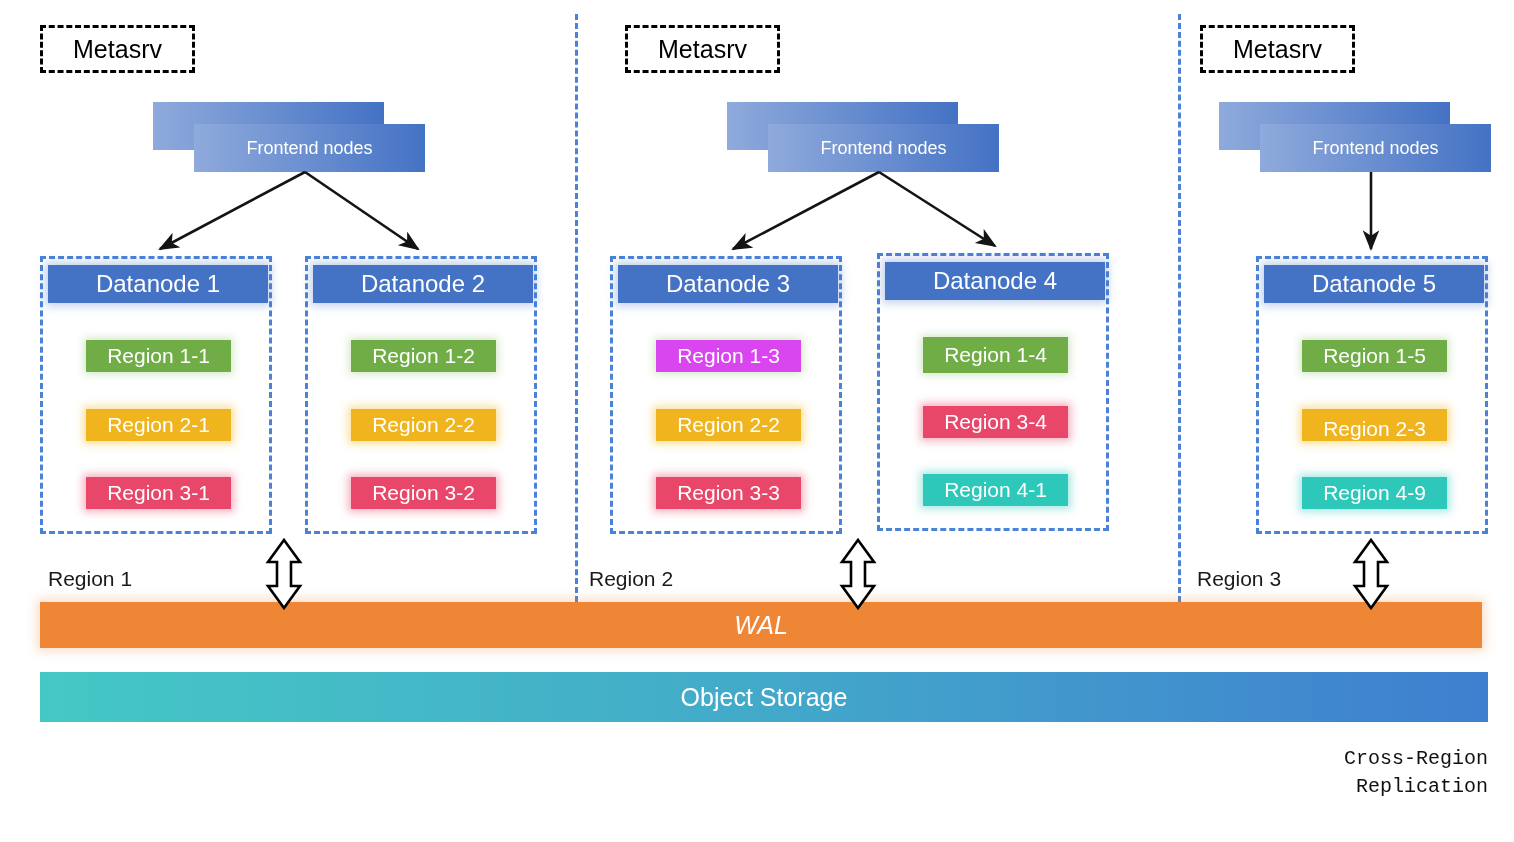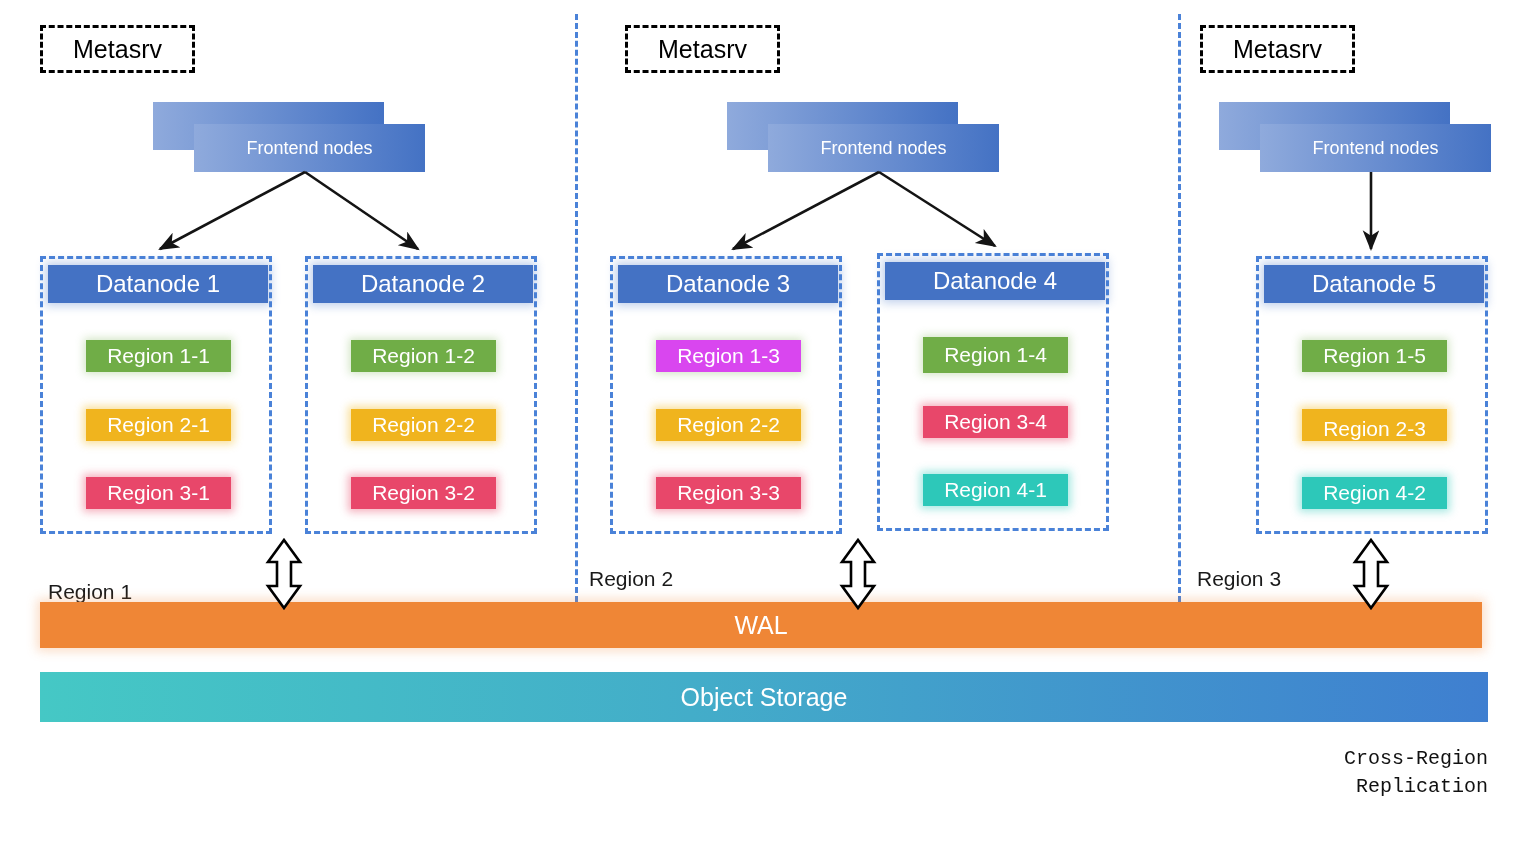--- a/index.html
+++ b/index.html
@@ -98,20 +98,21 @@
   
   .wal-bar {
     position: absolute;
     background: #ef8636;
     display: flex;
     align-items: center;
     justify-content: center;
     color: #ffffff;
     font-size: 25px;
     box-shadow: 0 0 10px 3px rgba(239,134,54,0.28);
+    font-style: italic;
   }
   .object-storage-bar {
     position: absolute;
     background: linear-gradient(90deg, #45c8c5 0%, #43adc9 45%, #3f7fd0 100%);
     display: flex;
     align-items: center;
     justify-content: center;
     color: #ffffff;
     font-size: 25px;
   }
@@ -177,21 +178,21 @@
       <span>Region 1-2</span>
     </div>
     <div class="region-chip glow-amber" style="left:43px; top:150px; width:145px; height:32px; background:#f0b41e;">
       <span>Region 2-2</span>
     </div>
     <div class="region-chip glow-red" style="left:43px; top:218px; width:145px; height:32px; background:#e8476a;">
       <span>Region 3-2</span>
     </div>
   </div>
 
-  <div class="zone-caption" style="left:48px; top:567px;margin-top:13px;">Region 1</div>
+  <div class="zone-caption" style="left:48px; top:567px;">Region 1</div>
 
   <div class="metasrv" style="left:625px; top:25px; width:155px; height:48px;">
     <span>Metasrv</span>
   </div>
 
   <div class="frontend-group" style="left:727px; top:102px; width:272px; height:70px;">
     <div class="frontend-back" style="width:231px; height:48px;"></div>
     <div class="frontend-front" style="left:41px; top:22px; width:231px; height:48px;">
       <span>Frontend nodes</span>
     </div>
@@ -244,21 +245,21 @@
     <div class="datanode-header" style="left:5px; top:6px; width:220px; height:38px;">
       <span>Datanode 5</span>
     </div>
     <div class="region-chip glow-green" style="left:43px; top:81px; width:145px; height:32px; background:#70ad47;">
       <span>Region 1-5</span>
     </div>
     <div class="region-chip glow-amber" style="left:43px; top:150px; width:145px; height:32px; background:#f0b41e;align-items:flex-end;">
       <span>Region 2-3</span>
     </div>
     <div class="region-chip glow-teal" style="left:43px; top:218px; width:145px; height:32px; background:#2dc8b9;">
-      <span>Region 4-2</span>
+      <span>Region 4-9</span>
     </div>
   </div>
 
   <div class="zone-caption" style="left:1197px; top:567px;">Region 3</div>
 
   <div class="wal-bar" style="left:40px; top:602px; width:1442px; height:46px;">
     <span>WAL</span>
   </div>
 
   <div class="object-storage-bar" style="left:40px; top:672px; width:1448px; height:50px;">

